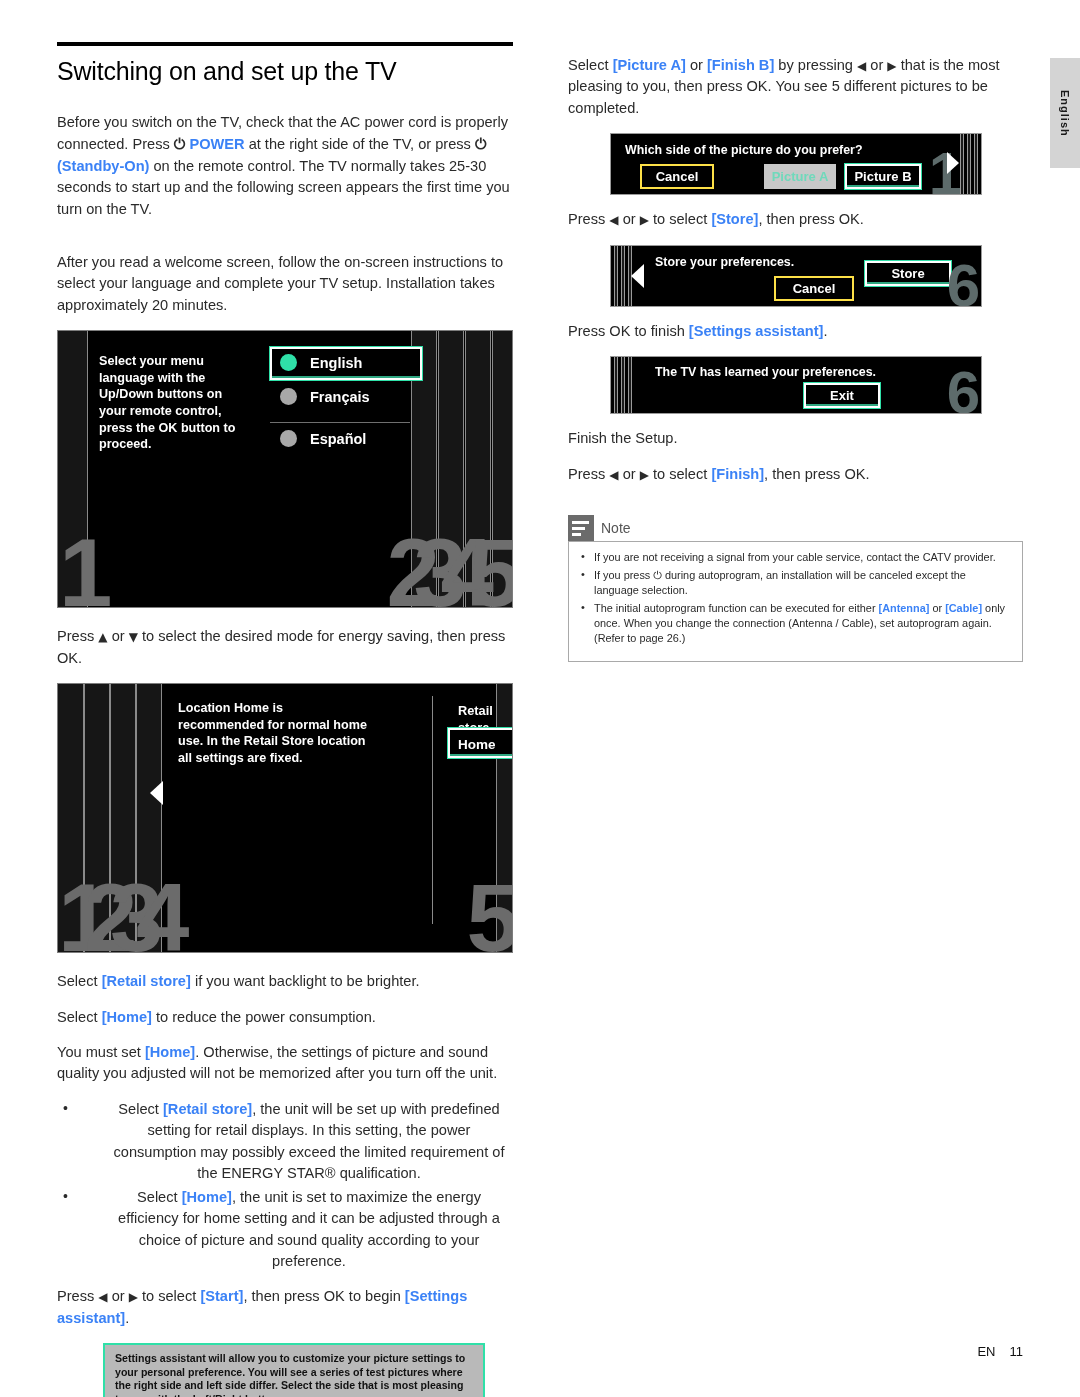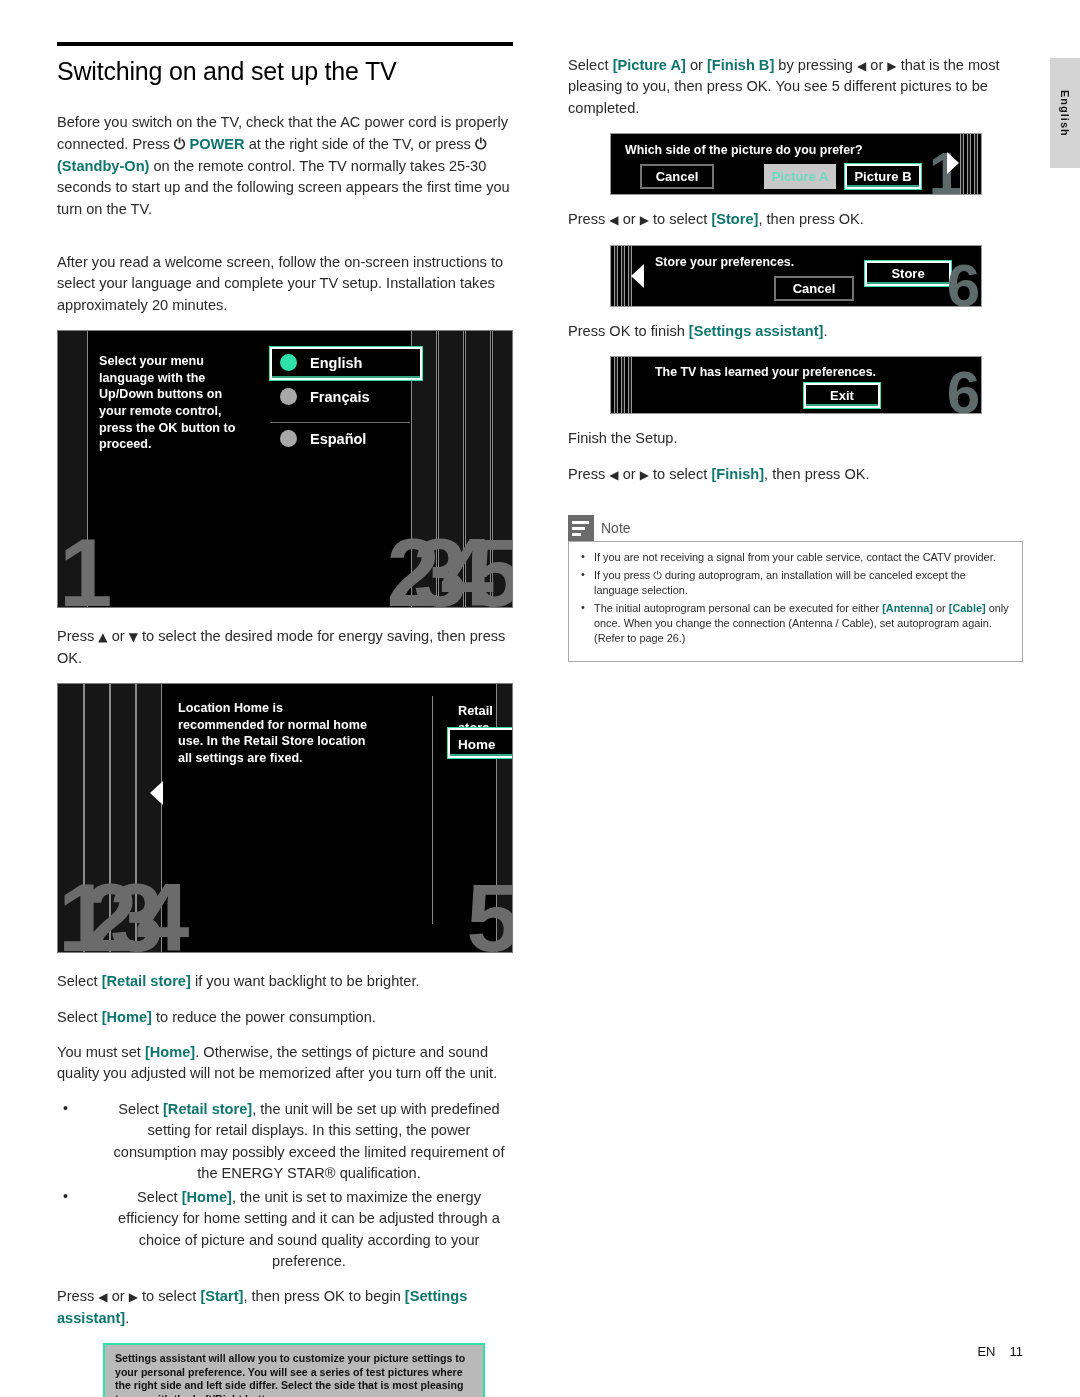--- a/index.html
+++ b/index.html
@@ -37,21 +37,21 @@
   h1.title {
     font-size: 25px; font-weight: 400; letter-spacing: -0.2px;
     color: #000; margin-bottom: 26px; line-height: 1.15;
   }
 
   p.body, li.body, .body {
     font-size: 14.6px; line-height: 1.47; color: #2a2a2a;
     font-weight: 400;
   }
   p.body { margin-bottom: 14px; }
-  .b { font-weight: 700; color: #0f766e; }
+  .b { font-weight: 700; color: #3b82f6; }
   .gap-lg { height: 18px; }
 
   ul.bullets { list-style: none; margin: 4px 0 14px 0; text-align: center; }
   ul.bullets > li {
     position: relative; padding-left: 48px; margin-bottom: 2px;
     font-size: 14.6px; line-height: 1.47; color: #2a2a2a;
   }
   ul.bullets > li::before {
     content: "\2022"; position: absolute; left: 6px; top: -1px;
     font-size: 14px; color: #2a2a2a;
@@ -119,21 +119,21 @@
   .dlg.h1b { height: 62px; }
   .dlg.h2b { height: 58px; }
 
   .dlg-title {
     position: absolute; color: #fff; font-weight: 700; font-size: 12.4px;
   }
   .btn {
     position: absolute; display: flex; align-items: center; justify-content: center;
     font-weight: 700; font-size: 13px; height: 25px;
   }
-  .btn.plain { background: #000; border: 2px solid #737373; color: #fff; }
+  .btn.plain { background: #000; border: 2px solid #fde047; color: #fff; }
   .btn.sel   { background: #000; border: 2px solid #ffffff;
                box-shadow: 0 0 0 1px #2fe0a8, inset 0 -3px 0 -1px #2ea881; color: #fff; }
   .btn.grey  { background: #c8c8c8; color: #6fd9bb; border: 1px solid #c8c8c8; }
 
   .dstripe {
     position: absolute; top:0; bottom:0; width: 4px; background: #1b1b1b;
     border-left: 1px solid #9a9a9a; border-right: 1px solid #9a9a9a;
   }
   .dnum {
     position: absolute; font-size: 60px; font-weight: 700; color: #5d6b6b;
@@ -337,21 +337,21 @@
             <i></i>
             <i></i>
             <i></i>
           </div>
         <div class="note-label">Note</div>
       </div>
       <div class="note-box">
         <ul>
           <li>If you are not receiving a signal from your cable service, contact the CATV provider.</li>
           <li>If you press ⏻ during autoprogram, an installation will be canceled except the language selection.</li>
-          <li><span>The initial autoprogram personal can be executed for either </span><span class="b">[Antenna]</span><span> or </span><span class="b">[Cable]</span><span> only once. When you change the connection (Antenna / Cable), set autoprogram again. (Refer to page 26.)</span></li>
+          <li><span>The initial autoprogram function can be executed for either </span><span class="b">[Antenna]</span><span> or </span><span class="b">[Cable]</span><span> only once. When you change the connection (Antenna / Cable), set autoprogram again. (Refer to page 26.)</span></li>
         </ul>
       </div>
     </div>
 
   </div>
 
   <div class="footer">
     <span>EN</span><span class="pg">11</span>
   </div>
 

